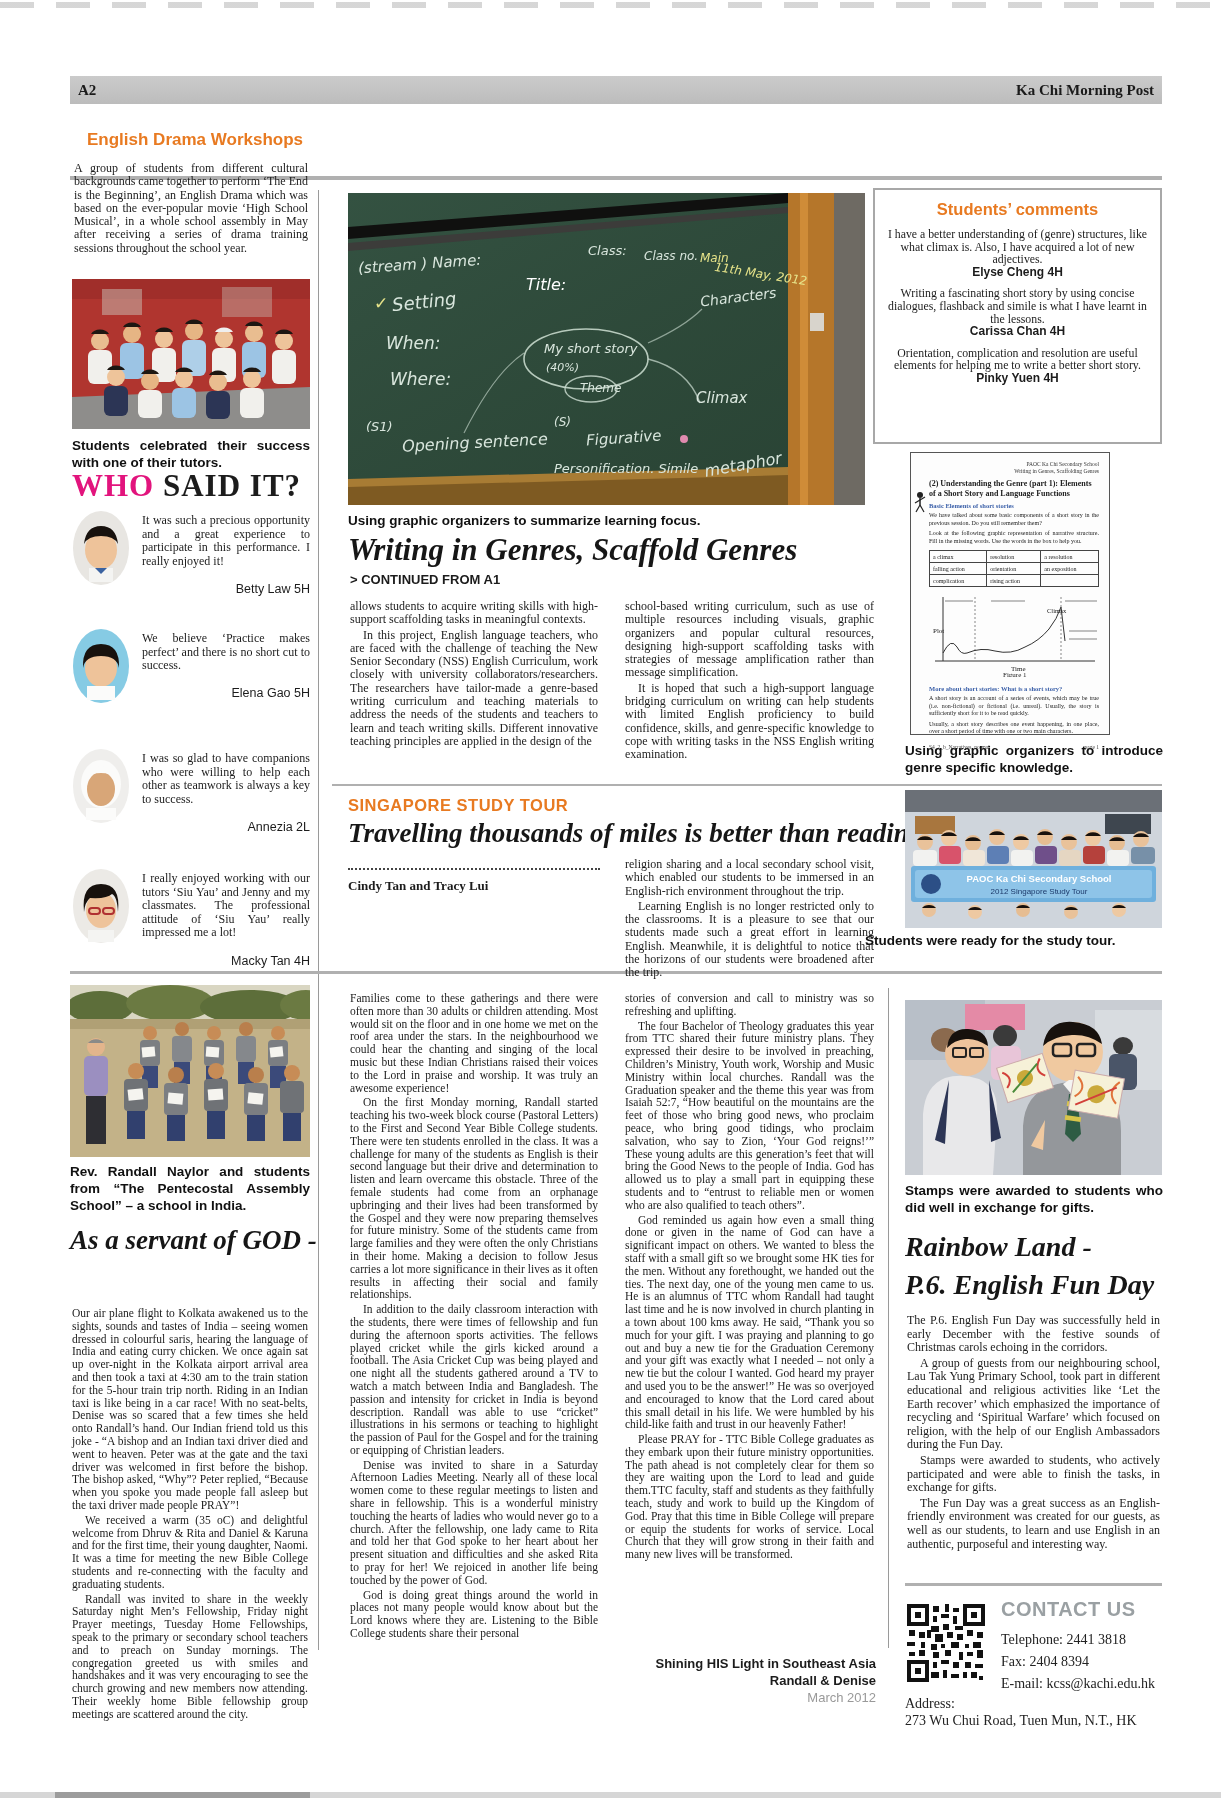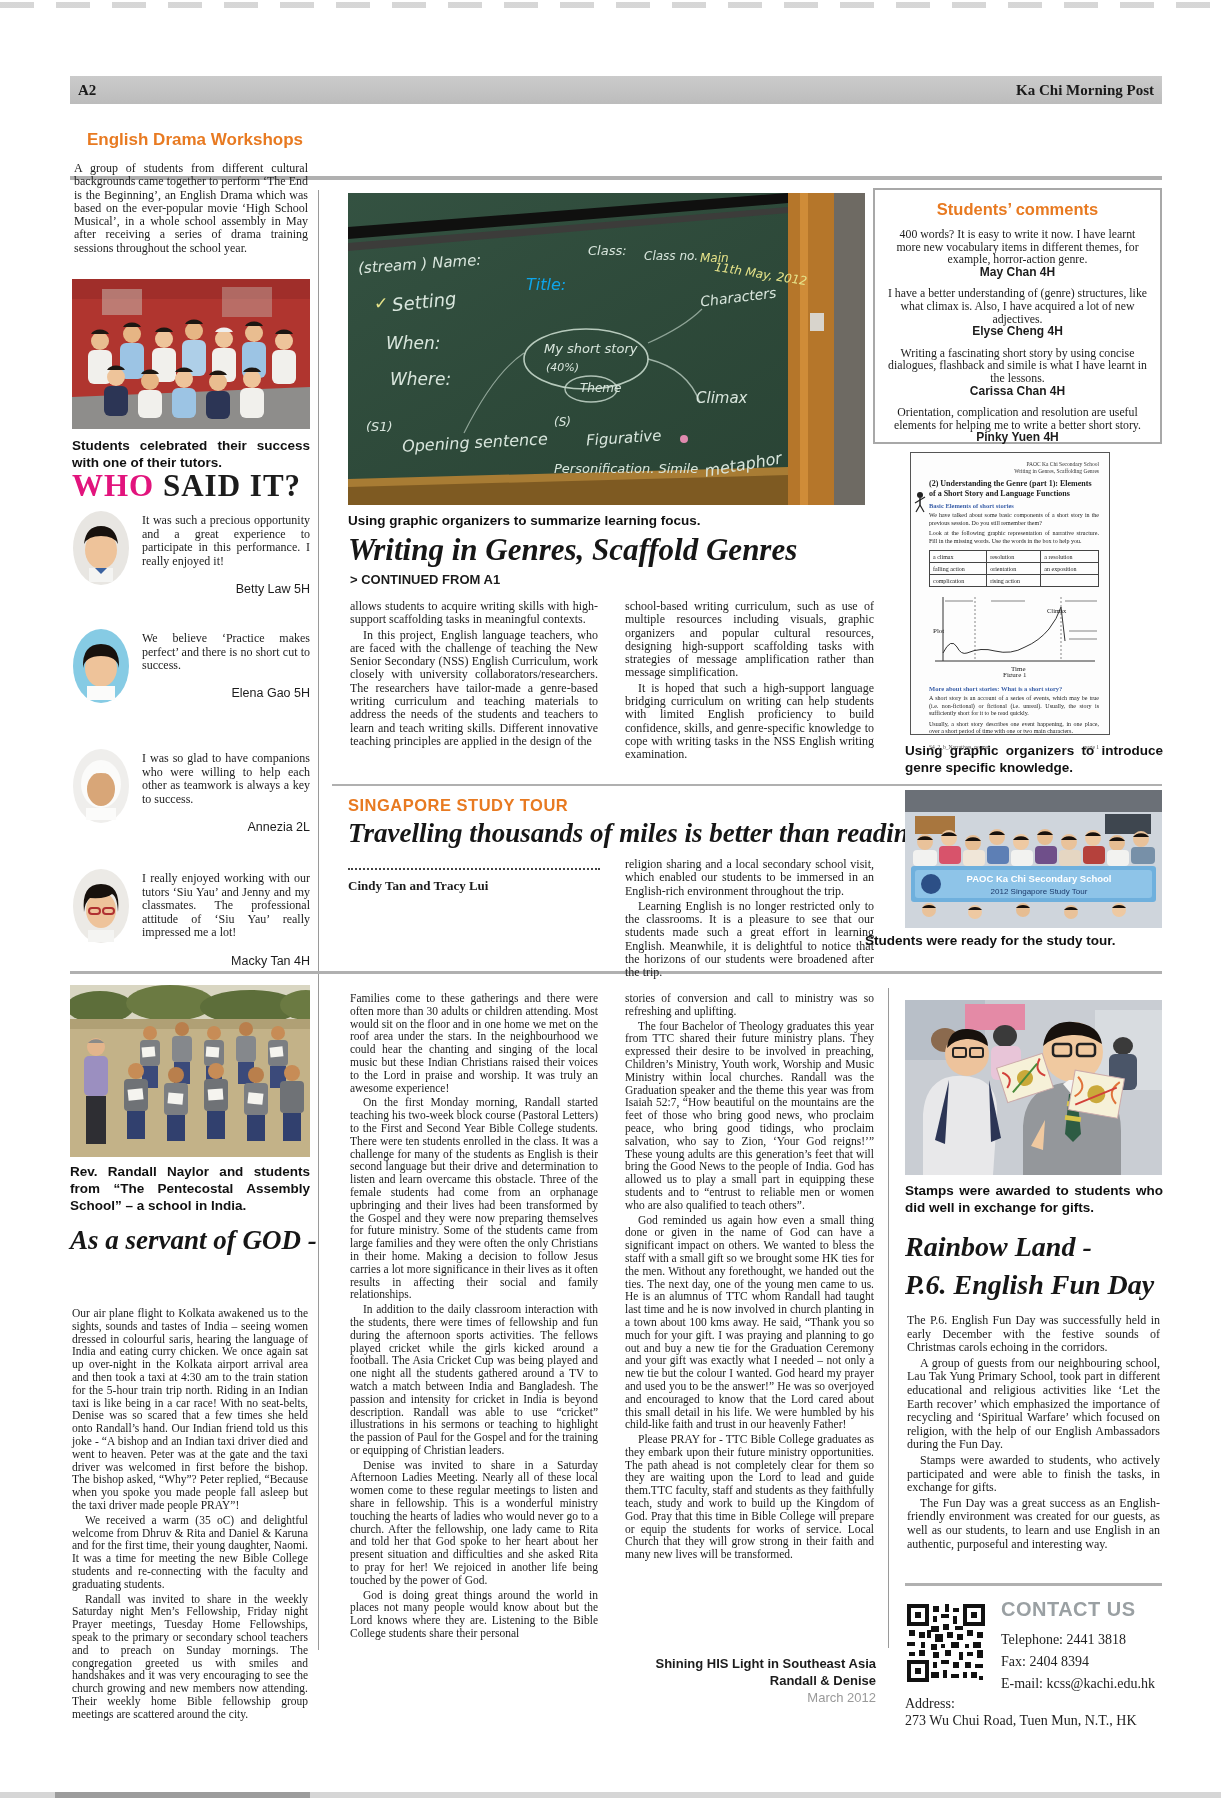--- a/index.html
+++ b/index.html
@@ -199,21 +199,21 @@
       <path d="M300 150 q36 -16 54 -34" fill="none" stroke="#cfe0d4" stroke-width="1.2" opacity=".6"></path>
       <circle cx="336" cy="246" r="4" fill="#e08baf"></circle>
     </svg>
     <span class="chalk" style="left:10px;top:62px;font-size:15px;transform:rotate(-4deg);">(stream ) Name:</span>
     <span class="chalk" style="left:26px;top:100px;font-size:17px;color:#e6e389;">✓</span>
     <span class="chalk" style="left:44px;top:98px;font-size:18px;transform:rotate(-6deg);">Setting</span>
     <span class="chalk" style="left:38px;top:140px;font-size:17px;">When:</span>
     <span class="chalk" style="left:42px;top:176px;font-size:17px;">Where:</span>
     <span class="chalk" style="left:18px;top:226px;font-size:13px;">(S1)</span>
     <span class="chalk" style="left:54px;top:240px;font-size:16px;transform:rotate(-3deg);">Opening sentence</span>
-    <span class="chalk" style="left:178px;top:82px;font-size:16px;color:#0ea5e9;">Title:</span>
+    <span class="chalk" style="left:178px;top:82px;font-size:16px;color:#ffffff;">Title:</span>
     <span class="chalk" style="left:240px;top:50px;font-size:13px;">Class:</span>
     <span class="chalk" style="left:296px;top:56px;font-size:12px;">Class no.</span>
     <span class="chalk" style="left:352px;top:58px;font-size:12px;color:#e6e389;">Main</span>
     <span class="chalk" style="left:366px;top:74px;font-size:12px;color:#e6e389;transform:rotate(9deg);">11th May, 2012</span>
     <span class="chalk" style="left:352px;top:96px;font-size:14px;transform:rotate(-7deg);">Characters</span>
     <span class="chalk" style="left:196px;top:148px;font-size:13px;">My short story</span>
     <span class="chalk" style="left:198px;top:168px;font-size:11px;">(40%)</span>
     <span class="chalk" style="left:232px;top:188px;font-size:12px;">Theme</span>
     <span class="chalk" style="left:348px;top:196px;font-size:15px;">Climax</span>
     <span class="chalk" style="left:206px;top:222px;font-size:12px;">(S)</span>
@@ -229,24 +229,20 @@
     <p>allows students to acquire writing skills with high-support scaffolding tasks in meaningful contexts.</p>
     <p>In this project, English language teachers, who are faced with the challenge of teaching the New Senior Secondary (NSS) English Curriculum, work closely with university collaborators/researchers.  The researchers have tailor-made a genre-based writing curriculum and teaching materials to address the needs of the students and teachers to learn and teach writing skills.  Different innovative teaching principles are applied in the design of the</p>
   </div>
   <div class="abs body-text" style="left:623px;top:598px;width:253px;">
     <p>school-based writing curriculum, such as use of multiple resources including visuals, graphic organizers and popular cultural resources, designing high-support scaffolding tasks with strategies of message amplification rather than message simplification.</p>
     <p>It is hoped that such a high-support language bridging curriculum on writing can help students with limited English proficiency to build confidence, skills, and genre-specific knowledge to cope with writing tasks in the NSS English writing examination.</p>
   </div>
 
   <div class="abs comments-box" style="left:873px;top:188px;width:289px;height:256px;">
     <div class="kicker" style="font-size:16.5px;margin-top:2px;">Students’ comments</div>
-    <div class="comment-item">
-      <div>400 words? It is easy to write it now. I have learnt more new vocabulary items in different themes, for example, horror-action genre.</div>
-      <div class="comment-name">May Chan 4H</div>
-    </div>
     <div class="comment-item">
       <div>I have a better understanding of (genre) structures, like what climax is. Also, I have acquired a lot of new adjectives.</div>
       <div class="comment-name">Elyse Cheng 4H</div>
     </div>
     <div class="comment-item">
       <div>Writing a fascinating short story by using concise dialogues, flashback and simile is what I have learnt in the lessons.</div>
       <div class="comment-name">Carissa Chan 4H</div>
     </div>
     <div class="comment-item">
       <div>Orientation, complication and resolution are useful elements for helping me to write a better short story.</div>

